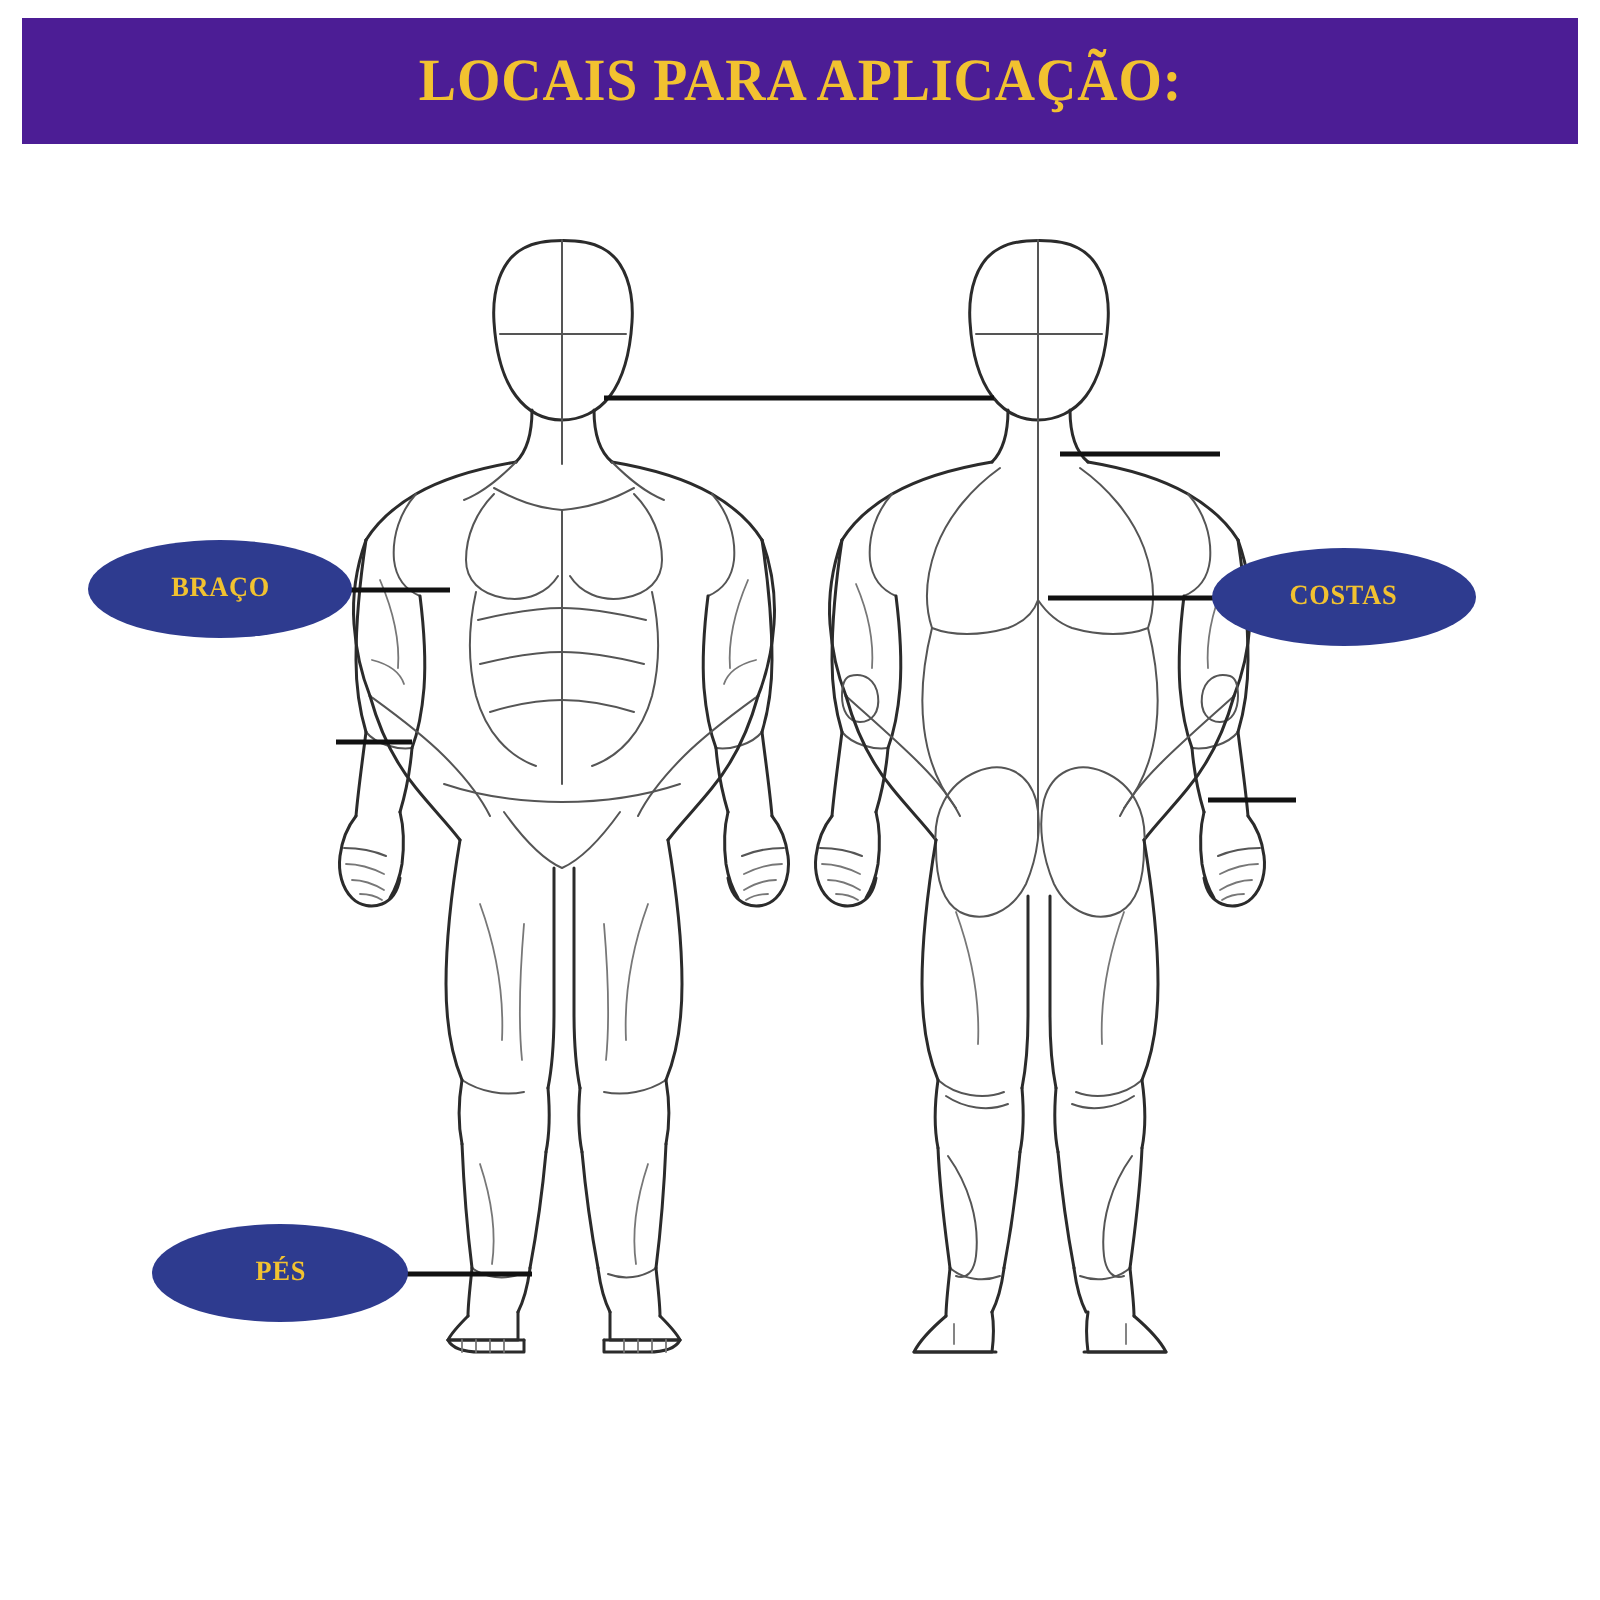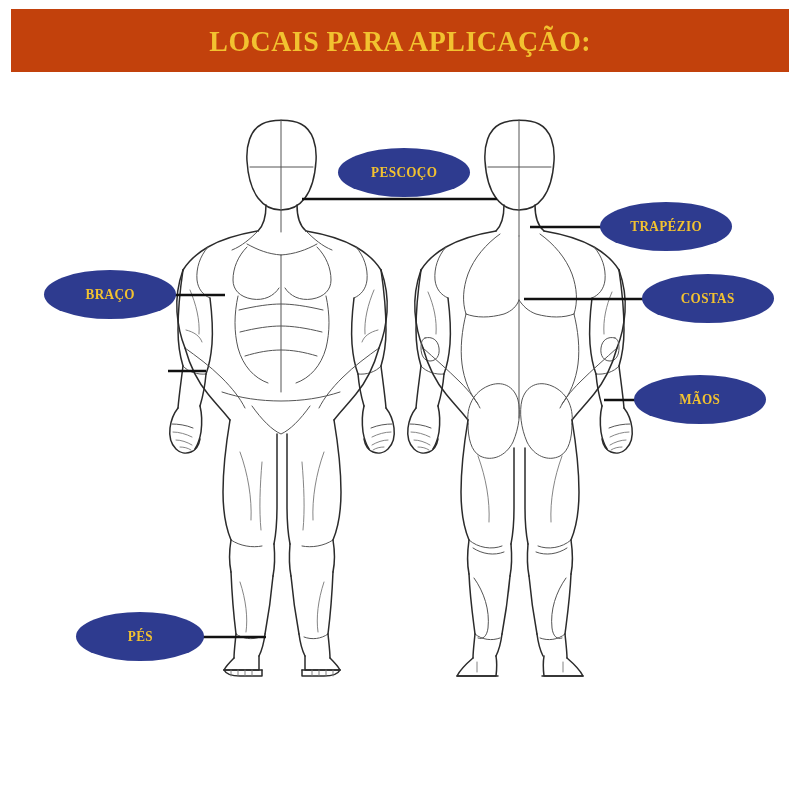--- a/index.html
+++ b/index.html
@@ -19,21 +19,21 @@
     overflow: hidden;
   }
 
   
   #banner {
     position: absolute;
     left: 11px;
     top: 9px;
     width: 778px;
     height: 63px;
-    background: #c2410c;
+    background: #4c1d95;
     display: flex;
     align-items: center;
     justify-content: center;
   }
   #banner-title {
     color: #f2c230;
     font-family: "Liberation Serif", "DejaVu Serif", serif;
     font-weight: bold;
     font-size: 30px;
     letter-spacing: 0.5px;
@@ -70,21 +70,21 @@
     white-space: nowrap;
     transform: scaleX(0.94);
   }
   .callout.small .callout-text { font-size: 13.5px; }
 
   
   #callout-pescoco   { left: 338px; top: 148px; width: 132px; height: 49px; }
   #callout-braco     { left: 44px;  top: 270px; width: 132px; height: 49px; justify-content: center; }
   #callout-antebraco { left: 37px;  top: 346px; width: 140px; height: 49px; }
   #callout-trapezio  { left: 600px; top: 202px; width: 132px; height: 49px; }
-  #callout-costas    { left: 642px; top: 274px; width: 132px; height: 49px; }
+  #callout-costas    { left: 606px; top: 274px; width: 132px; height: 49px; }
   #callout-maos      { left: 634px; top: 375px; width: 132px; height: 49px; }
   #callout-pes       { left: 76px;  top: 612px; width: 128px; height: 49px; }
 </style>
 </head>
 <body>
 
 <div id="poster">
 
   <div id="banner">
     <div id="banner-title">LOCAIS PARA APLICAÇÃO:</div>
@@ -361,38 +361,29 @@
 
         <line class="lead" x1="524" y1="299" x2="645" y2="299"></line>
 
         <line class="lead" x1="604" y1="400" x2="648" y2="400"></line>
 
         <line class="lead" x1="190" y1="637" x2="266" y2="637"></line>
       </g>
     </svg>
   </div>
 
-  <div class="callout" id="callout-pescoco">
-    <span class="callout-text">PESCOÇO</span>
-  </div>
 
   <div class="callout" id="callout-braco">
     <span class="callout-text">BRAÇO</span>
   </div>
 
 
-  <div class="callout" id="callout-trapezio">
-    <span class="callout-text">TRAPÉZIO</span>
-  </div>
 
   <div class="callout" id="callout-costas">
     <span class="callout-text">COSTAS</span>
   </div>
 
-  <div class="callout" id="callout-maos">
-    <span class="callout-text">MÃOS</span>
-  </div>
 
   <div class="callout" id="callout-pes">
     <span class="callout-text">PÉS</span>
   </div>
 
 </div>
 
 </body></html>

